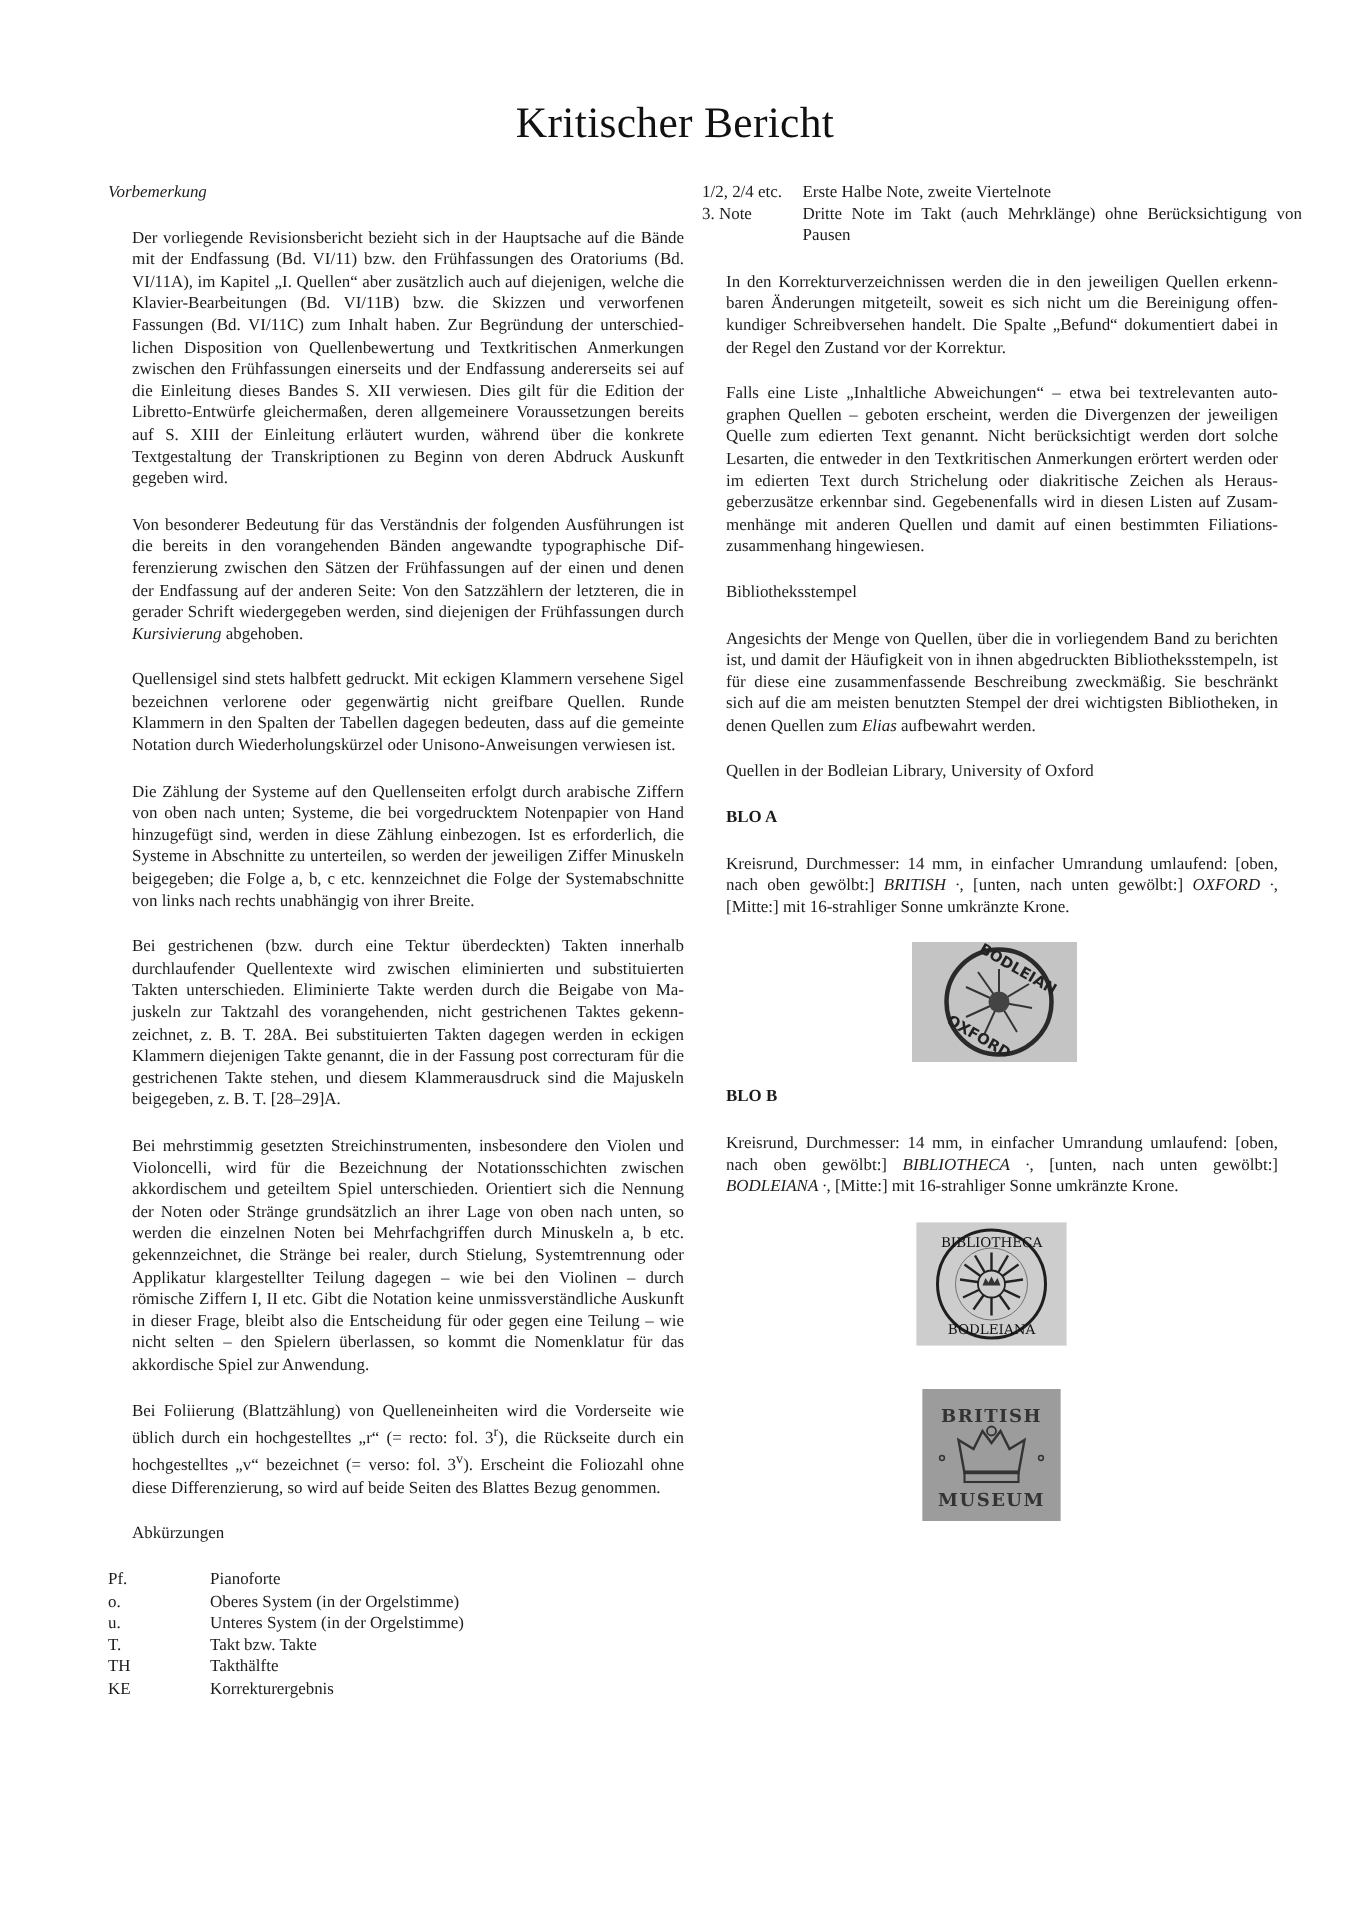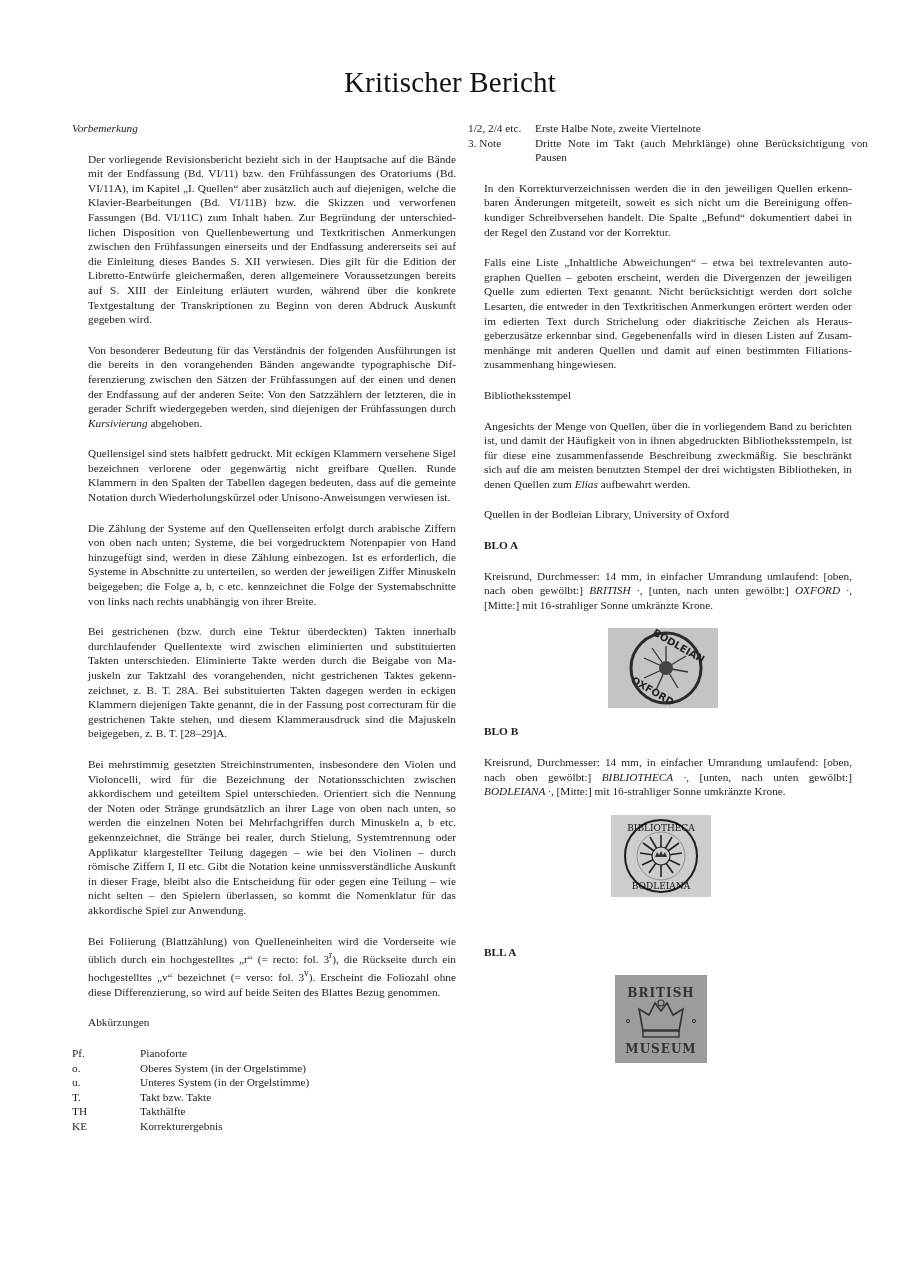--- a/index.html
+++ b/index.html
@@ -126,21 +126,21 @@
         </g>
         <circle cx="58" cy="40" r="7" fill="#444"></circle>
         <text x="58" y="18" font-size="10" text-anchor="middle" fill="#222" font-family="DejaVu Sans, sans-serif" font-weight="bold" transform="rotate(30 58 40)">BODLEIAN</text>
         <text x="58" y="70" font-size="10" text-anchor="middle" fill="#222" font-family="DejaVu Sans, sans-serif" font-weight="bold" transform="rotate(30 58 40)">OXFORD</text>
       </svg>
     </div>
   </div>
 
   <p class="bold">BLO B</p>
   <p><span>Kreisrund, Durchmesser: 14 mm, in einfacher Umrandung umlaufend: [oben, nach oben gewölbt:] </span><em>BIBLIOTHECA ·</em><span>, [unten, nach unten gewölbt:] </span><em>BODLEIANA ·</em><span>, [Mitte:] mit 16-strahliger Sonne umkränzte Krone.</span></p>
-  <div class="stamp-wrap" style="margin-top:12px; margin-bottom:48px;align-items:center;">
+  <div class="stamp-wrap" style="margin-top:12px; margin-bottom:29px;align-items:center;">
     <div class="stamp stamp-b">
       <svg width="100" height="82" viewBox="0 0 100 82">
         <rect width="100" height="82" fill="#cdcdcd"></rect>
         <circle cx="50" cy="41" r="36" fill="none" stroke="#1e1e1e" stroke-width="2"></circle>
         <circle cx="50" cy="41" r="24" fill="none" stroke="#555" stroke-width="0.5"></circle>
         <g stroke="#222" stroke-width="1.6">
           <line x1="50" y1="41" x2="50" y2="20"></line>
             <line x1="50" y1="41" x2="61" y2="22"></line>
           <line x1="50" y1="41" x2="68" y2="28"></line>
             <line x1="50" y1="41" x2="71" y2="38"></line>
@@ -155,21 +155,20 @@
         </g>
         <circle cx="50" cy="41" r="9" fill="#cdcdcd" stroke="#222" stroke-width="1.2"></circle>
         <path d="M44 42 l2 -5 l2 3 l2 -4 l2 4 l2 -3 l2 5 z" fill="#333"></path>
         <text x="50" y="16" font-size="9" text-anchor="middle" fill="#111" font-family="DejaVu Serif, serif">BIBLIOTHECA</text>
         <text x="50" y="74" font-size="9" text-anchor="middle" fill="#111" font-family="DejaVu Serif, serif">BODLEIANA</text>
       </svg>
     </div>
   </div>
 
 
-  <p class="bold">BLL A</p>
   <div class="stamp-wrap" style="margin-top:12px;">
     <div class="stamp stamp-c">
       <svg width="92" height="88" viewBox="0 0 92 88">
         <rect width="92" height="88" fill="#9c9c9c"></rect>
         <text x="46" y="22" font-size="12" text-anchor="middle" fill="#333" font-family="DejaVu Serif, serif" font-weight="bold" letter-spacing="1">BRITISH</text>
         <path d="M28 56 L24 34 L34 40 L40 28 L46 36 L52 28 L58 40 L68 34 L64 56 Z" fill="none" stroke="#333" stroke-width="1.6"></path>
         <rect x="28" y="55" width="36" height="7" fill="none" stroke="#333" stroke-width="1.4"></rect>
         <circle cx="46" cy="28" r="3" fill="none" stroke="#333" stroke-width="1.2"></circle>
         <circle cx="13" cy="46" r="1.6" fill="none" stroke="#333"></circle>
         <circle cx="79" cy="46" r="1.6" fill="none" stroke="#333"></circle>

